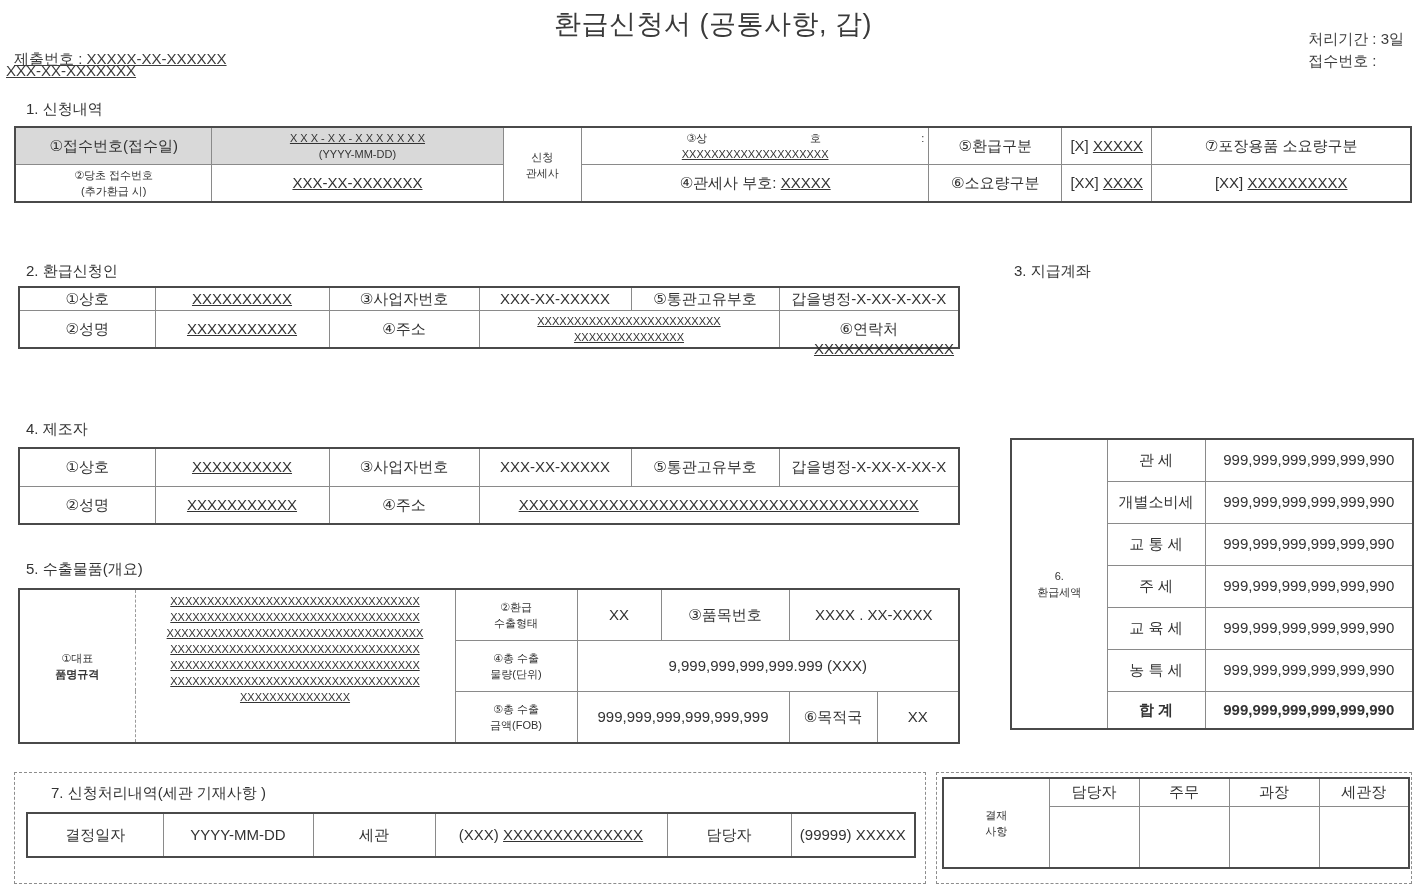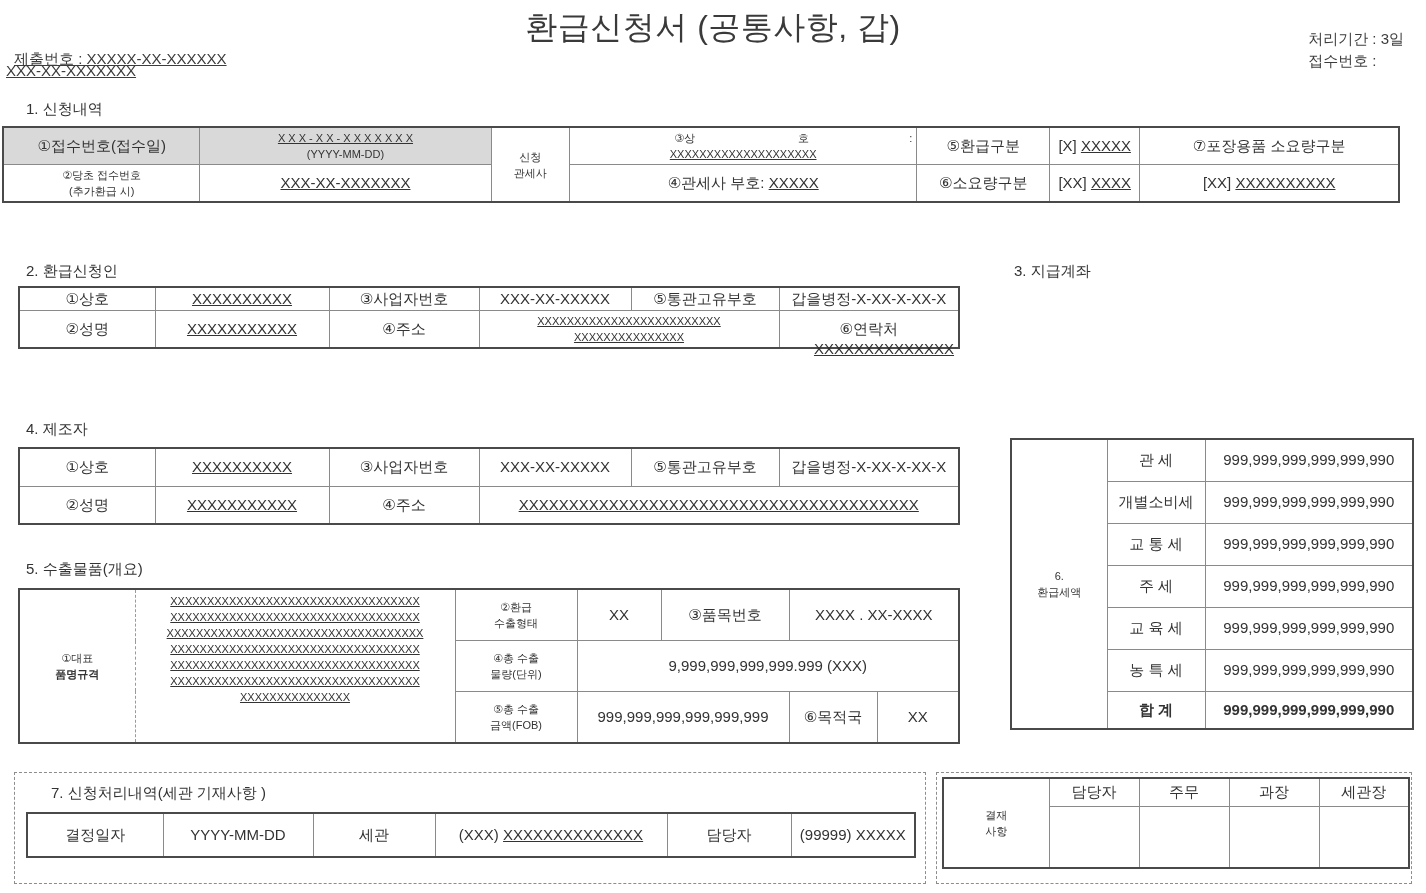--- a/index.html
+++ b/index.html
@@ -13,21 +13,21 @@
     position: relative;
     overflow: hidden;
   }
 
   
   .doc-title {
     position: absolute;
     left: 0; top: 6px;
     width: 1426px;
     text-align: center;
-    font-size: 32px;
+    font-size: 27px;
     letter-spacing: 0.5px;
     color: #3a3a3a;
   }
   .submit-no-wrap {
     position: absolute;
     left: 6px; top: 50px;
     width: 420px;
     height: 40px;
   }
   .submit-no-a {
@@ -81,21 +81,21 @@
   .gray { background: #d9d9d9; }
   .tleft { text-align: left; padding-left: 8px; }
   .bold { font-weight: bold; }
   .u { text-decoration: underline; }
   .nowrap { white-space: nowrap; }
   .sm { font-size: 14px; }
 
   .xline { font-size: 11px; letter-spacing: 0px; line-height: 16px; display: block; }
 
   
-  #sec1-table { left: 2px; top: 126px; width: 1398px; }
+  #sec1-table { left: 14px; top: 126px; width: 1398px; }
 
   
   #sec2-table { left: 18px; top: 286px; width: 940px; }
 
   
   #sec3-table { left: 1014px; top: 287px; width: 398px; }
 
   
   #sec4-table { left: 18px; top: 447px; width: 940px; }
 

